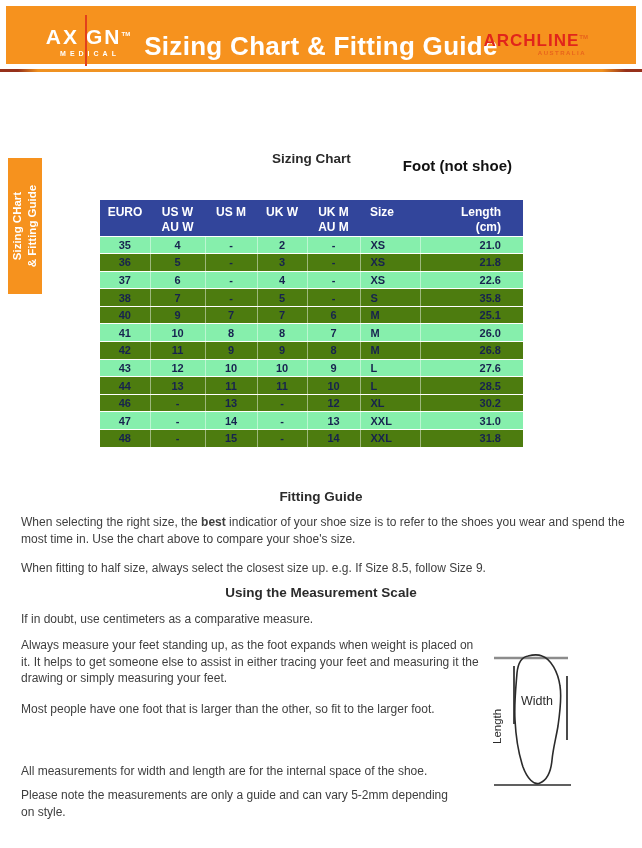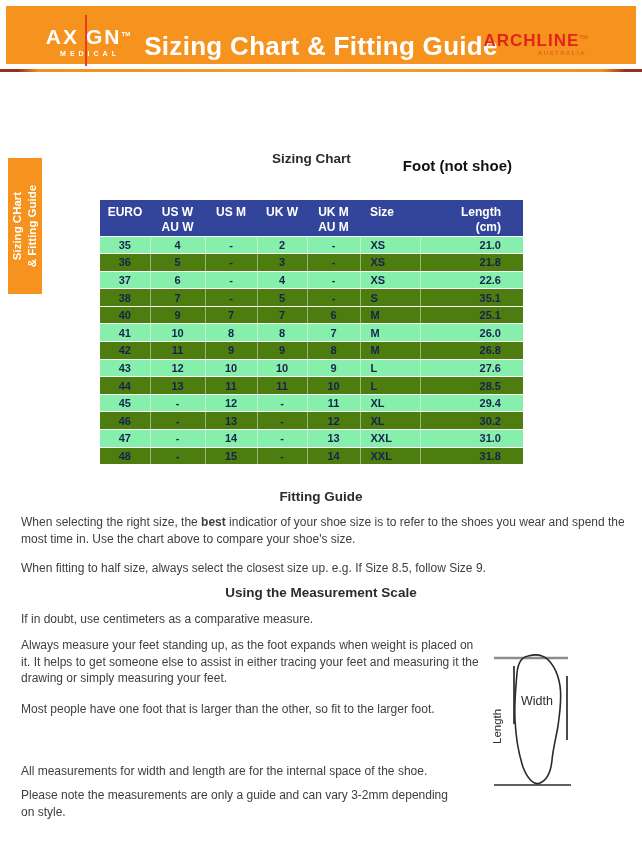--- a/index.html
+++ b/index.html
@@ -161,21 +161,21 @@
           <td class="col5">XS</td>
           <td class="col6">22.6</td>
         </tr>
         <tr class="row-light">
           <td class="col0">38</td>
           <td class="col1">7</td>
           <td class="col2">-</td>
           <td class="col3">5</td>
           <td class="col4">-</td>
           <td class="col5">S</td>
-          <td class="col6">35.1</td>
+          <td class="col6">35.8</td>
         </tr>
         <tr class="row-light">
           <td class="col0">40</td>
           <td class="col1">9</td>
           <td class="col2">7</td>
           <td class="col3">7</td>
           <td class="col4">6</td>
           <td class="col5">M</td>
           <td class="col6">25.1</td>
         </tr>
@@ -208,29 +208,20 @@
         </tr>
         <tr class="row-light">
           <td class="col0">44</td>
           <td class="col1">13</td>
           <td class="col2">11</td>
           <td class="col3">11</td>
           <td class="col4">10</td>
           <td class="col5">L</td>
           <td class="col6">28.5</td>
         </tr>
-        <tr class="row-dark">
-          <td class="col0">45</td>
-          <td class="col1">-</td>
-          <td class="col2">12</td>
-          <td class="col3">-</td>
-          <td class="col4">11</td>
-          <td class="col5">XL</td>
-          <td class="col6">29.4</td>
-        </tr>
         <tr class="row-light">
           <td class="col0">46</td>
           <td class="col1">-</td>
           <td class="col2">13</td>
           <td class="col3">-</td>
           <td class="col4">12</td>
           <td class="col5">XL</td>
           <td class="col6">30.2</td>
         </tr>
         <tr class="row-dark">
@@ -256,21 +247,21 @@
 
   <div class="sec-title fg-title">Fitting Guide</div>
   <div class="para p1"><span>When selecting the right size, the </span><span class="bold">best</span><span> indicatior of your shoe size is to refer to the shoes you wear and spend the most time in. Use the chart above to compare your shoe's size.</span></div>
   <div class="para p2">When fitting to half size, always select the closest size up. e.g. If Size 8.5, follow Size 9.</div>
 
   <div class="sec-title ums-title">Using the Measurement Scale</div>
   <div class="para p3">If in doubt, use centimeters as a comparative measure.</div>
   <div class="para p4">Always measure your feet standing up, as the foot expands when weight is placed on it. It helps to get someone else to assist in either tracing your feet and measuring it the drawing or simply measuring your feet.</div>
   <div class="para p5">Most people have one foot that is larger than the other, so fit to the larger foot.</div>
   <div class="para p6">All measurements for width and length are for the internal space of the shoe.</div>
-  <div class="para p7">Please note the measurements are only a guide and can vary 3-2mm depending on style.</div>
+  <div class="para p7">Please note the measurements are only a guide and can vary 5-2mm depending on style.</div>
 
   <svg class="foot-diagram" viewBox="0 0 112 148" width="112" height="148">
     <line x1="6" y1="10" x2="80" y2="10" stroke="#8c8c8c" stroke-width="2.6"></line>
     <path d="M40,8 C34,9 30,15 29,25 C28,38 26,55 27,72 C28,92 31,107 35,119
              C39,130 46,138 52,135 C59,132 63,123 64,112 C65,101 68,90 70,78
              C72,64 74,50 72,38 C70,24 63,11 54,8 C49,6 44,7 40,8 Z" fill="none" stroke="#2b2b2b" stroke-width="1.6"></path>
     <line x1="26" y1="18" x2="26" y2="76" stroke="#2b2b2b" stroke-width="1.7"></line>
     <line x1="79" y1="28" x2="79" y2="92" stroke="#2b2b2b" stroke-width="1.7"></line>
     <text x="49" y="57" text-anchor="middle" font-size="12.5" fill="#2b2b2b">Width</text>
     <text transform="translate(13,96) rotate(-90)" font-size="11.5" fill="#2b2b2b">Length</text>

